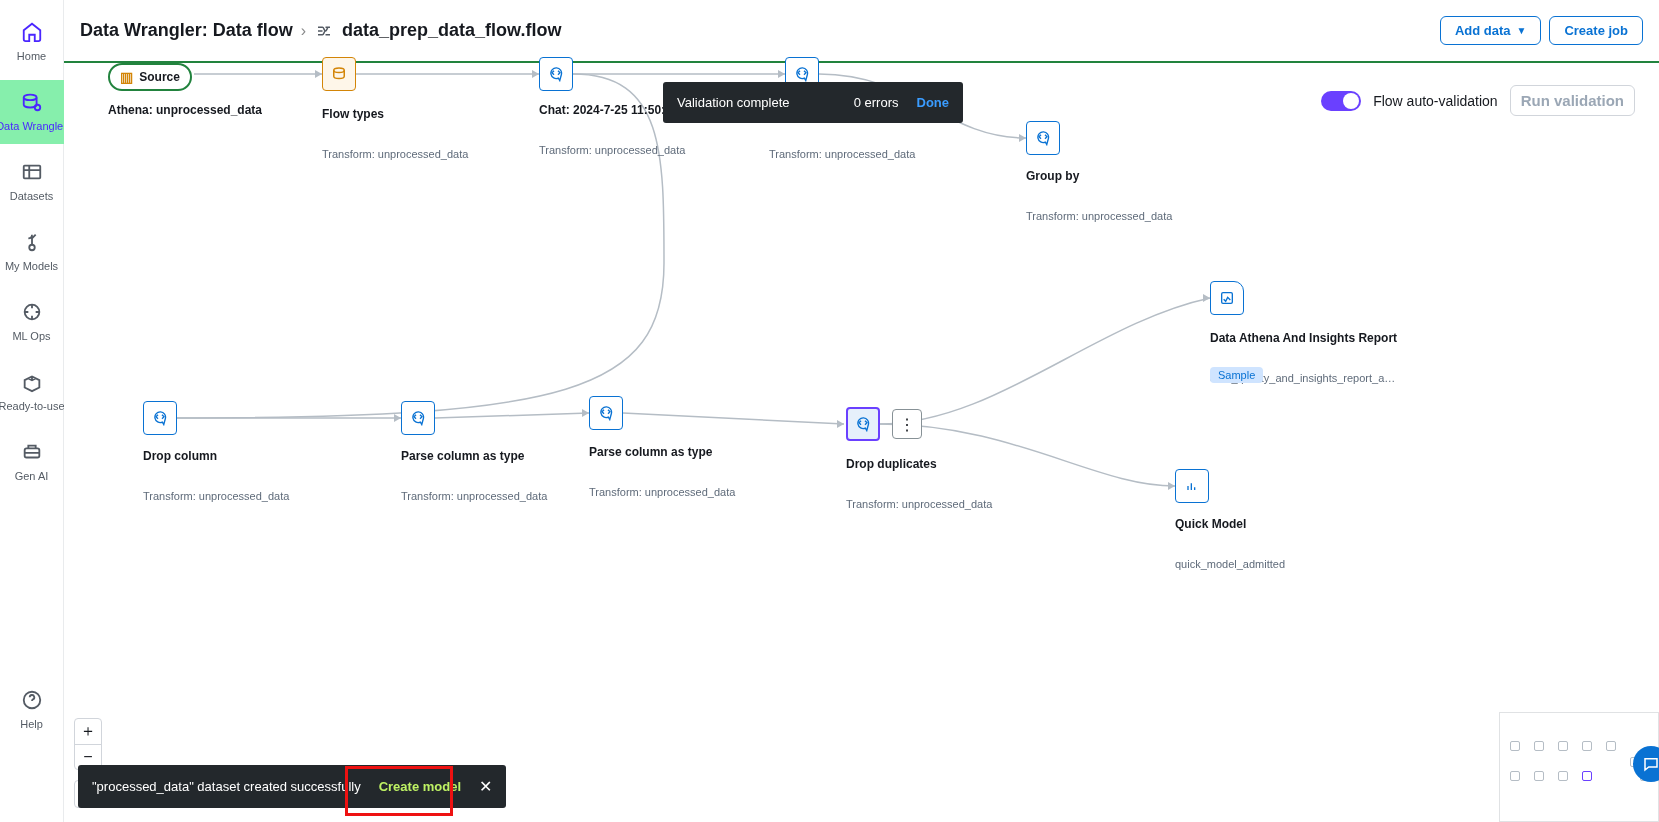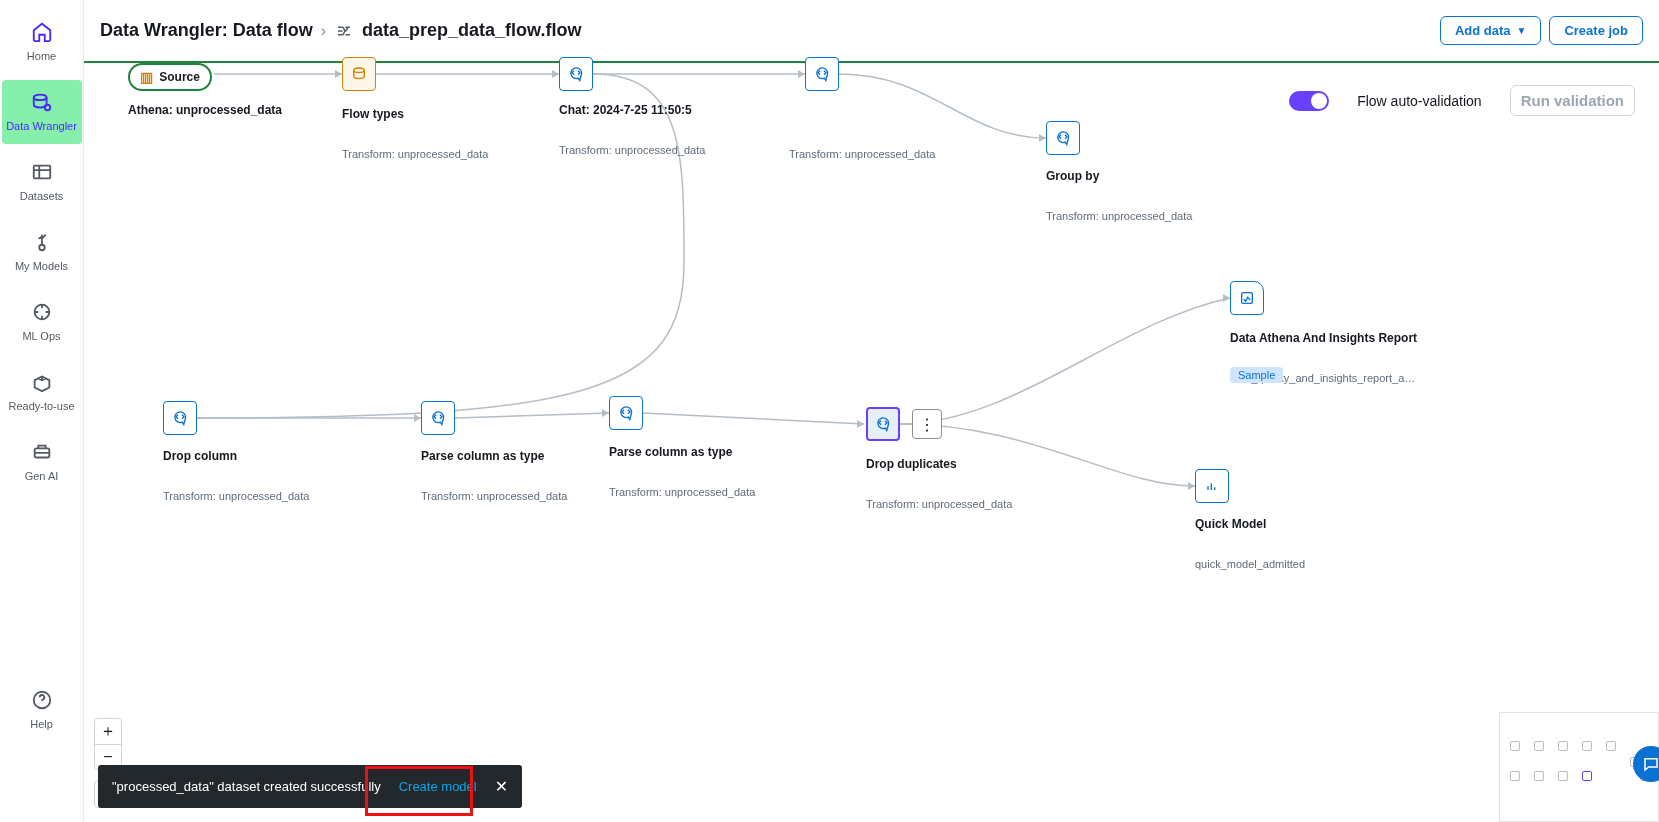--- a/index.html
+++ b/index.html
@@ -1,20 +1,20 @@
 <!DOCTYPE html>
 <html><head>
 <meta charset="utf-8">
 <style>
   * { box-sizing: border-box; margin: 0; padding: 0; font-family: -apple-system, "Segoe UI", "Amazon Ember", Arial, sans-serif; }
   html, body { width: 1659px; height: 822px; overflow: hidden; background: #fff; color: #16191f; }
   .app { display: flex; height: 100%; }
 
   
-  .sidebar { width: 84px; border-right: 1px solid #e9ebed; display: flex; flex-direction: column; align-items: center; padding-top: 10px; gap: 6px; }
+  .sidebar { width: 64px; border-right: 1px solid #e9ebed; display: flex; flex-direction: column; align-items: center; padding-top: 10px; gap: 6px; }
   .sidebar-item { width: 80px; display: flex; flex-direction: column; align-items: center; justify-content: center; font-size: 11px; color: #545b64; padding: 10px 2px 12px; gap: 6px; cursor: pointer; border-radius: 4px; text-align: center; }
   .sidebar-item.active { background: #86efac; color: #4a26ff; }
   .sidebar-item .icon { width: 24px; height: 24px; display:flex; align-items:center; justify-content:center; }
   .sidebar-spacer { flex:1; }
 
   
   .main { flex: 1; display: flex; flex-direction: column; position: relative; }
   .header { height: 63px; border-bottom: 2px solid #22833e; display:flex; align-items:center; padding: 0 16px; gap: 8px; }
   .crumb1 { font-size: 18px; font-weight: 700; color: #16191f; }
   .crumb-sep { font-size: 16px; color: #8a8b8c; font-weight: 400; }
@@ -35,41 +35,41 @@
   .source-pill { position:absolute; display:flex; align-items:center; gap:6px; border:2px solid #22833e; border-radius:16px; padding:4px 10px; font-size:12px; font-weight:700; cursor:pointer; background:#fff; }
   .source-pill .sicon { color:#d38507; font-size:14px; }
   .kebab { position:absolute; width:30px; height:30px; border:1px solid #879196; border-radius:4px; background:#fff; display:flex; align-items:center; justify-content:center; font-size:16px; cursor:pointer; }
   .badge { display:inline-block; background:#cfe4ff; color:#0972d3; border-radius:4px; font-size:11px; padding:2px 8px; cursor:pointer; font-weight:500; }
 
   
   .toast-validation { position:absolute; top:19px; left:599px; width:300px; height:41px; background:#23282c; color:#fff; border-radius:3px; display:flex; align-items:center; padding:0 14px; font-size:13px; gap:18px; }
   .toast-validation .errors { margin-left:auto; }
   .toast-validation .done { color:#3a9cff; font-weight:700; cursor:pointer; }
 
-  .auto-val { position:absolute; top:22px; right:24px; display:flex; align-items:center; gap:28px; }
+  .auto-val { position:absolute; top:22px; right:24px; display:flex; align-items:center; gap:12px; }
   .toggle { width:40px; height:20px; border-radius:20px; background:#6a40ff; position:relative; cursor:pointer; }
   .toggle:after { content:""; position:absolute; width:16px; height:16px; background:#fff; border-radius:50%; top:2px; right:2px; }
   .auto-val-label { font-size:14px; color:#16191f; }
   .runval { border:1px solid #d1d5db; color:#9ba7b5; font-weight:700; font-size:15px; padding:6px 10px; border-radius:6px; background:#fff; }
 
   
   .minimap { position:absolute; right:0; bottom:0; width:160px; height:110px; border:1px solid #e0e2e4; background:#fff; }
   .mm-row { position:absolute; display:flex; gap:14px; }
   .mm-box { width:10px; height:10px; border:1px solid #b5bdc5; border-radius:2px; }
   .mm-box.blue { border-color:#6a40ff; }
 
   
   .zoomctl { position:absolute; left:10px; bottom:52px; width:28px; height:52px; border:1px solid #d1d5db; border-radius:4px; background:#fff; display:flex; flex-direction:column; overflow:hidden; }
   .zoomctl div { flex:1; display:flex; align-items:center; justify-content:center; font-size:16px; cursor:pointer; }
   .zoomctl div:first-child { border-bottom:1px solid #d1d5db; }
   .fitctl { position:absolute; left:10px; bottom:14px; width:28px; height:28px; border:1px solid #d1d5db; border-radius:4px; background:#fff; display:flex; align-items:center; justify-content:center; font-size:14px; cursor:pointer;}
 
   
   .snack { position:absolute; left:14px; bottom:14px; background:#23282c; color:#fff; border-radius:3px; padding:12px 14px; display:flex; align-items:center; gap:18px; font-size:13px; }
-  .snack .cm { color:#0ea5e9; font-weight:400; cursor:pointer; }
+  .snack .cm { color:#bef264; font-weight:700; cursor:pointer; }
   .snack .xbtn { cursor:pointer; font-size:16px; }
   .red-ring { position:absolute; border:3px solid #e11; pointer-events:none; }
 
   
   .chat-bubble { position:absolute; right:-10px; bottom:40px; width:36px; height:36px; border-radius:50%; background:#0972d3; color:#fff; display:flex; align-items:center; justify-content:center; cursor:pointer; }
 
   .report-node { position:absolute; width:34px; height:34px; border:1.5px solid #0972d3; border-radius:4px 10px 4px 4px; background:#fff; display:flex; align-items:center; justify-content:center; color:#0972d3; }
 </style>
 </head>
 <body>
@@ -291,20 +291,25 @@
       </div>
 
       <div class="node" style="left:1111px; top:406px;">
         <svg width="16" height="16" viewBox="0 0 24 24" fill="none" stroke="#0972d3" stroke-width="2">
             <path d="M6 18v-6M11 18v-10M16 18v-4"></path>
           </svg>
       </div>
       <div class="node-label" style="left:1111px; top:454px;">Quick Model</div>
       <div class="node-sub" style="left:1111px; top:472px;">quick_model_admitted</div>
 
+      <div class="toast-validation">
+        <span>Validation complete</span>
+        <span class="errors">0 errors</span>
+        <span class="done">Done</span>
+      </div>
 
       <div class="auto-val">
         <div class="toggle"></div>
         <span class="auto-val-label">Flow auto-validation</span>
         <span class="runval">Run validation</span>
       </div>
 
       <div class="zoomctl">
         <div>＋</div>
         <div>−</div>

